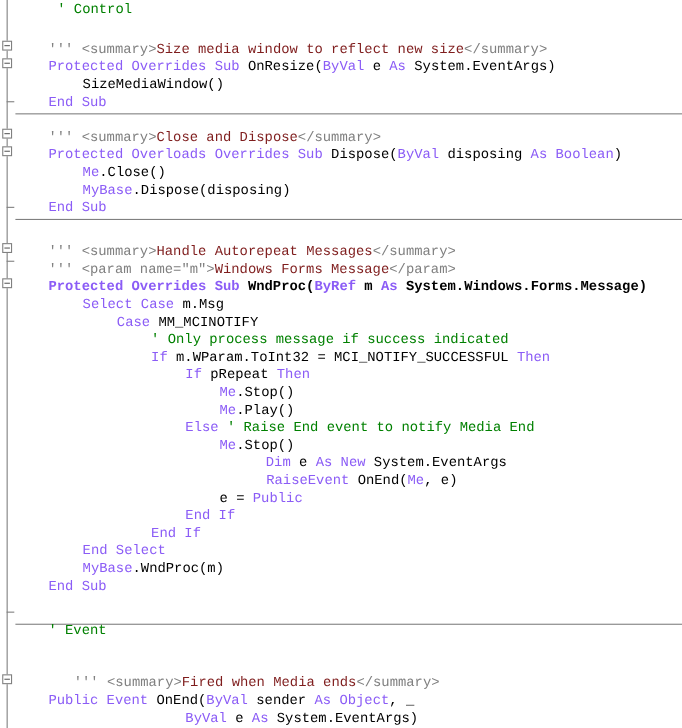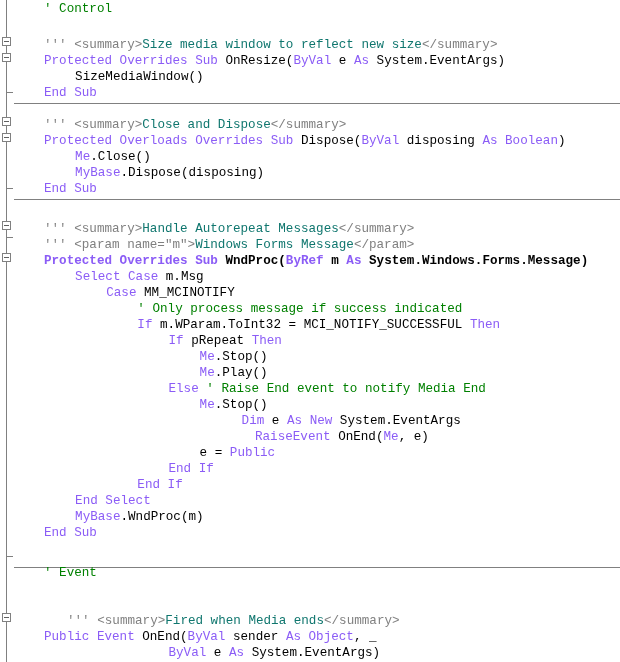--- a/index.html
+++ b/index.html
@@ -73,21 +73,21 @@
     height: 16px;
     line-height: 16px;
     font-size: 12.6px;
     letter-spacing: 0px;
     white-space: pre;
     color: #000000;
   }
   .tok-kw   { color: #8b5cf6; }
   .tok-com  { color: #008000; }
   .tok-xml  { color: #808080; }
-  .tok-xtxt { color: #0f766e; }
+  .tok-xtxt { color: #7f1d1d; }
   .tok-txt  { color: #000000; }
 </style>
 </head>
 <body>
 
 <div id="editor">
 
   <div class="gutter-rail"></div>
 
   <div id="gutter-marks">
@@ -104,21 +104,21 @@
       <div class="gutter-tick" style="top: 556px;"></div>
     </div>
 
   <div id="separators">
       <div class="region-sep" style="top: 103px;"></div>
       <div class="region-sep" style="top: 199px;"></div>
       <div class="region-sep" style="top: 567px;"></div>
     </div>
 
   <div class="code" id="code-area">
-      <div class="line" style="top: 1px; left: 44px;"><span class="tok-com">' Control</span></div>
+      <div class="line" style="top: 1px; left: 52px;"><span class="tok-com">' Control</span></div>
       <div class="line" style="top: 37px; left: 44px;"><span class="tok-xml">''' </span><span class="tok-xml">&lt;summary&gt;</span><span class="tok-xtxt">Size media window to reflect new size</span><span class="tok-xml">&lt;/summary&gt;</span></div>
       <div class="line" style="top: 53px; left: 44px;"><span class="tok-kw">Protected Overrides Sub </span><span class="tok-txt">OnResize(</span><span class="tok-kw">ByVal </span><span class="tok-txt">e </span><span class="tok-kw">As </span><span class="tok-txt">System.EventArgs)</span></div>
       <div class="line" style="top: 69px; left: 75.12px;"><span class="tok-txt">SizeMediaWindow()</span></div>
       <div class="line" style="top: 85px; left: 44px;"><span class="tok-kw">End Sub</span></div>
       <div class="line" style="top: 117px; left: 44px;"><span class="tok-xml">''' </span><span class="tok-xml">&lt;summary&gt;</span><span class="tok-xtxt">Close and Dispose</span><span class="tok-xml">&lt;/summary&gt;</span></div>
       <div class="line" style="top: 133px; left: 44px;"><span class="tok-kw">Protected Overloads Overrides Sub </span><span class="tok-txt">Dispose(</span><span class="tok-kw">ByVal </span><span class="tok-txt">disposing </span><span class="tok-kw">As Boolean</span><span class="tok-txt">)</span></div>
       <div class="line" style="top: 149px; left: 75.12px;"><span class="tok-kw">Me</span><span class="tok-txt">.Close()</span></div>
       <div class="line" style="top: 165px; left: 75.12px;"><span class="tok-kw">MyBase</span><span class="tok-txt">.Dispose(disposing)</span></div>
       <div class="line" style="top: 181px; left: 44px;"><span class="tok-kw">End Sub</span></div>
       <div class="line" style="top: 221px; left: 44px;"><span class="tok-xml">''' </span><span class="tok-xml">&lt;summary&gt;</span><span class="tok-xtxt">Handle Autorepeat Messages</span><span class="tok-xml">&lt;/summary&gt;</span></div>
@@ -127,21 +127,21 @@
       <div class="line" style="top: 269px; left: 75.12px;"><span class="tok-kw">Select Case </span><span class="tok-txt">m.Msg</span></div>
       <div class="line" style="top: 285px; left: 106.24px;"><span class="tok-kw">Case </span><span class="tok-txt">MM_MCINOTIFY</span></div>
       <div class="line" style="top: 301px; left: 137.36px;"><span class="tok-com">' Only process message if success indicated</span></div>
       <div class="line" style="top: 317px; left: 137.36px;"><span class="tok-kw">If </span><span class="tok-txt">m.WParam.ToInt32 = MCI_NOTIFY_SUCCESSFUL </span><span class="tok-kw">Then</span></div>
       <div class="line" style="top: 333px; left: 168.48px;"><span class="tok-kw">If </span><span class="tok-txt">pRepeat </span><span class="tok-kw">Then</span></div>
       <div class="line" style="top: 349px; left: 199.6px;"><span class="tok-kw">Me</span><span class="tok-txt">.Stop()</span></div>
       <div class="line" style="top: 365px; left: 199.6px;"><span class="tok-kw">Me</span><span class="tok-txt">.Play()</span></div>
       <div class="line" style="top: 381px; left: 168.48px;"><span class="tok-kw">Else </span><span class="tok-com">' Raise End event to notify Media End</span></div>
       <div class="line" style="top: 397px; left: 199.6px;"><span class="tok-kw">Me</span><span class="tok-txt">.Stop()</span></div>
       <div class="line" style="top: 413px; left: 199.6px; padding-left: 42px;"><span class="tok-kw">Dim </span><span class="tok-txt">e </span><span class="tok-kw">As New </span><span class="tok-txt">System.EventArgs</span></div>
-      <div class="line" style="top: 429px; left: 211px; padding-left: 44px;"><span class="tok-kw">RaiseEvent </span><span class="tok-txt">OnEnd(</span><span class="tok-kw">Me</span><span class="tok-txt">, e)</span></div>
+      <div class="line" style="top: 429px; left: 198px; padding-left: 44px;"><span class="tok-kw">RaiseEvent </span><span class="tok-txt">OnEnd(</span><span class="tok-kw">Me</span><span class="tok-txt">, e)</span></div>
       <div class="line" style="top: 445px; left: 199.6px;"><span class="tok-txt">e = </span><span class="tok-kw">Public</span></div>
       <div class="line" style="top: 461px; left: 168.48px;"><span class="tok-kw">End If</span></div>
       <div class="line" style="top: 477px; left: 137.36px;"><span class="tok-kw">End If</span></div>
       <div class="line" style="top: 493px; left: 75.12px;"><span class="tok-kw">End Select</span></div>
       <div class="line" style="top: 509px; left: 75.12px;"><span class="tok-kw">MyBase</span><span class="tok-txt">.WndProc(m)</span></div>
       <div class="line" style="top: 525px; left: 44px;"><span class="tok-kw">End Sub</span></div>
       <div class="line" style="top: 565px; left: 44px;"><span class="tok-com">' Event</span></div>
       <div class="line" style="top: 613px; left: 44px; margin-left: 23px;"><span class="tok-xml">''' </span><span class="tok-xml">&lt;summary&gt;</span><span class="tok-xtxt">Fired when Media ends</span><span class="tok-xml">&lt;/summary&gt;</span></div>
       <div class="line" style="top: 629px; left: 44px;"><span class="tok-kw">Public Event </span><span class="tok-txt">OnEnd(</span><span class="tok-kw">ByVal </span><span class="tok-txt">sender </span><span class="tok-kw">As Object</span><span class="tok-txt">, _</span></div>
       <div class="line" style="top: 645px; left: 168.48px; font-family: Liberation Mono, monospace;"><span class="tok-kw">ByVal </span><span class="tok-txt">e </span><span class="tok-kw">As </span><span class="tok-txt">System.EventArgs)</span></div>

